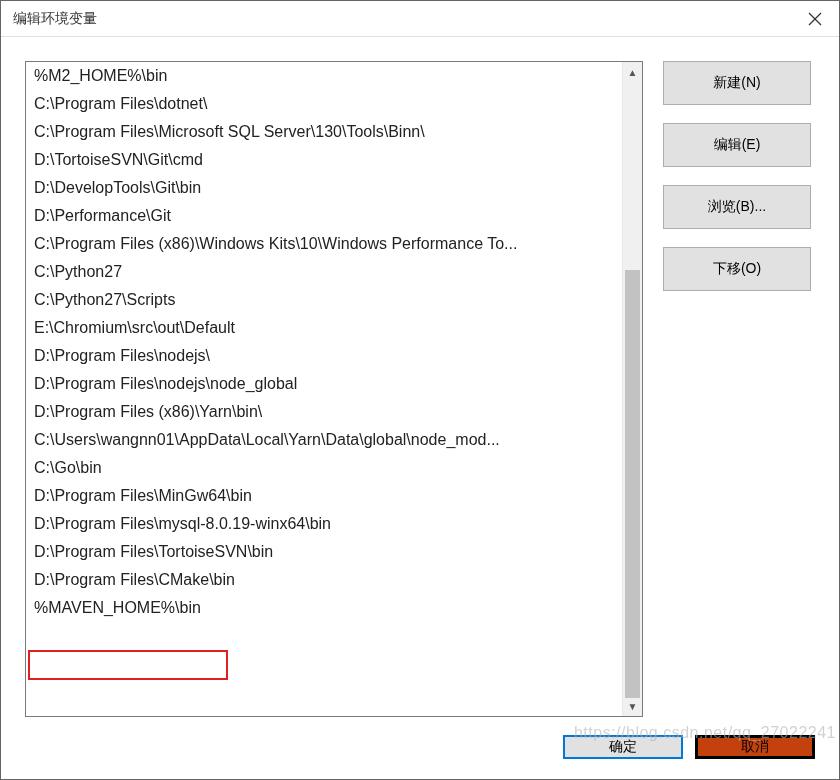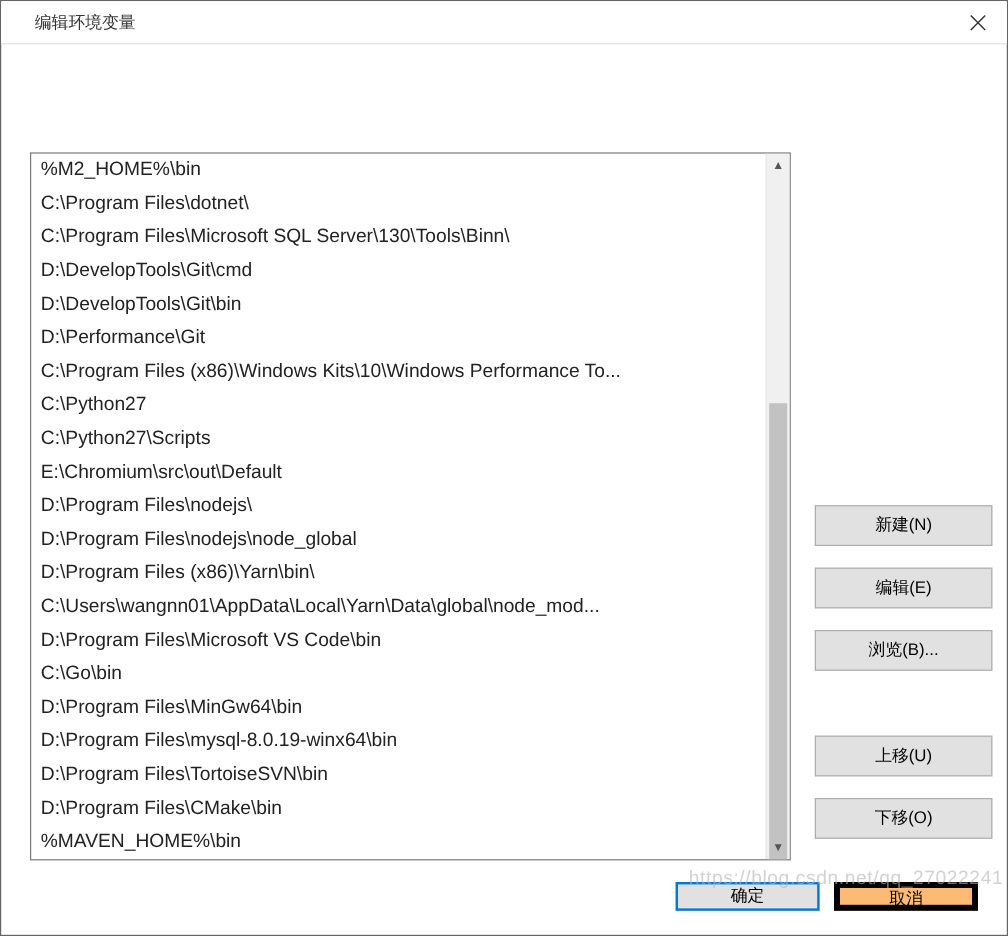--- a/index.html
+++ b/index.html
@@ -21,21 +21,21 @@
       height: 780px;
       background: #fff;
       border: 1px solid #646464;
       display: flex;
       flex-direction: column;
     }
     .titlebar {
       height: 36px;
       display: flex;
       align-items: center;
-      padding-left: 28px;
+      padding-left: 12px;
       border-bottom: 1px solid #e0e0e0;
       background: #fff;
     }
     .title {
       flex: 1;
       font-size: 14px;
       color: #333;
     }
     .close-btn {
       width: 48px;
@@ -45,23 +45,22 @@
       justify-content: center;
       cursor: pointer;
     }
     .close-btn svg {
       width: 14px;
       height: 14px;
     }
     .content {
       flex: 1;
       display: flex;
-      padding: 24px 12px 18px 24px;
+      padding: 24px 28px 18px 24px;
       gap: 20px;
-      align-items: flex-end;
     }
     .list-wrap {
       flex: 1;
       border: 1px solid #7a7a7a;
       background: #fff;
       position: relative;
       overflow: hidden;
       display: flex;
     }
     .list-scroll {
@@ -106,21 +105,21 @@
       position: absolute;
       border: 2px solid #e02020;
       pointer-events: none;
     }
     .side-buttons {
       display: flex;
       flex-direction: column;
       width: 148px;
     }
     .side-buttons button {
-      height: 34px;
+      height: 44px;
       margin-bottom: 18px;
       background: #e1e1e1;
       border: 1px solid #adadad;
       font-family: inherit;
       font-size: 14px;
       cursor: pointer;
       text-align: center;
       color: #000;
     }
     .side-buttons .btn-gap-large {
@@ -138,22 +137,22 @@
       font-family: Liberation Sans, sans-serif;
       font-size: 14px;
       cursor: pointer;
     }
     .btn-ok {
       background: #e1e1e1;
       border: 2px solid #0078d7;
       color: #000;
     }
     .btn-cancel {
-      background: #fdba74;
-      border: 5px solid #000000;
+      background: #c2410c;
+      border: 3px solid #000000;
       color: #000;
     }
     .watermark {
       position: absolute;
       right: 4px;
       bottom: 38px;
       font-size: 16px;
       color: rgba(180,180,180,0.6);
       letter-spacing: 0.5px;
       pointer-events: none;
@@ -172,52 +171,50 @@
         </svg>
     </div>
   </div>
 
   <div class="content">
     <div class="list-wrap">
       <div class="list-scroll" id="list-scroll">
           <div class="list-item">%M2_HOME%\bin</div>
           <div class="list-item">C:\Program Files\dotnet\</div>
           <div class="list-item">C:\Program Files\Microsoft SQL Server\130\Tools\Binn\</div>
-          <div class="list-item">D:\DevelopTools\Git\cmd</div>
+          <div class="list-item">D:\TortoiseSVN\Git\cmd</div>
           <div class="list-item">D:\DevelopTools\Git\bin</div>
           <div class="list-item">D:\Performance\Git</div>
           <div class="list-item">C:\Program Files (x86)\Windows Kits\10\Windows Performance To...</div>
           <div class="list-item">C:\Python27</div>
           <div class="list-item">C:\Python27\Scripts</div>
           <div class="list-item">E:\Chromium\src\out\Default</div>
           <div class="list-item">D:\Program Files\nodejs\</div>
           <div class="list-item">D:\Program Files\nodejs\node_global</div>
           <div class="list-item">D:\Program Files (x86)\Yarn\bin\</div>
           <div class="list-item">C:\Users\wangnn01\AppData\Local\Yarn\Data\global\node_mod...</div>
-          <div class="list-item">D:\Program Files\Microsoft VS Code\bin</div>
           <div class="list-item">C:\Go\bin</div>
           <div class="list-item">D:\Program Files\MinGw64\bin</div>
           <div class="list-item">D:\Program Files\mysql-8.0.19-winx64\bin</div>
           <div class="list-item">D:\Program Files\TortoiseSVN\bin</div>
           <div class="list-item">D:\Program Files\CMake\bin</div>
           <div class="list-item">%MAVEN_HOME%\bin</div>
         </div>
       <div class="scrollbar-track">
         <div class="scroll-arrow-up">▲</div>
         <div class="scroll-thumb"></div>
         <div class="scroll-arrow-down" style="position:absolute;bottom:0;left:0;right:0;">▼</div>
       </div>
       <div class="highlight-box" style="left:2px; top:588px; width:200px; height:30px;"></div>
     </div>
 
     <div class="side-buttons">
       <button>新建(N)</button>
       <button>编辑(E)</button>
       <button>浏览(B)...</button>
-      <button class="btn-gap-large">上移(U)</button>
       <button>下移(O)</button>
     </div>
   </div>
 
   <div class="footer">
     <button class="btn-ok">确定</button>
     <button class="btn-cancel">取消</button>
   </div>
 </div>
 

